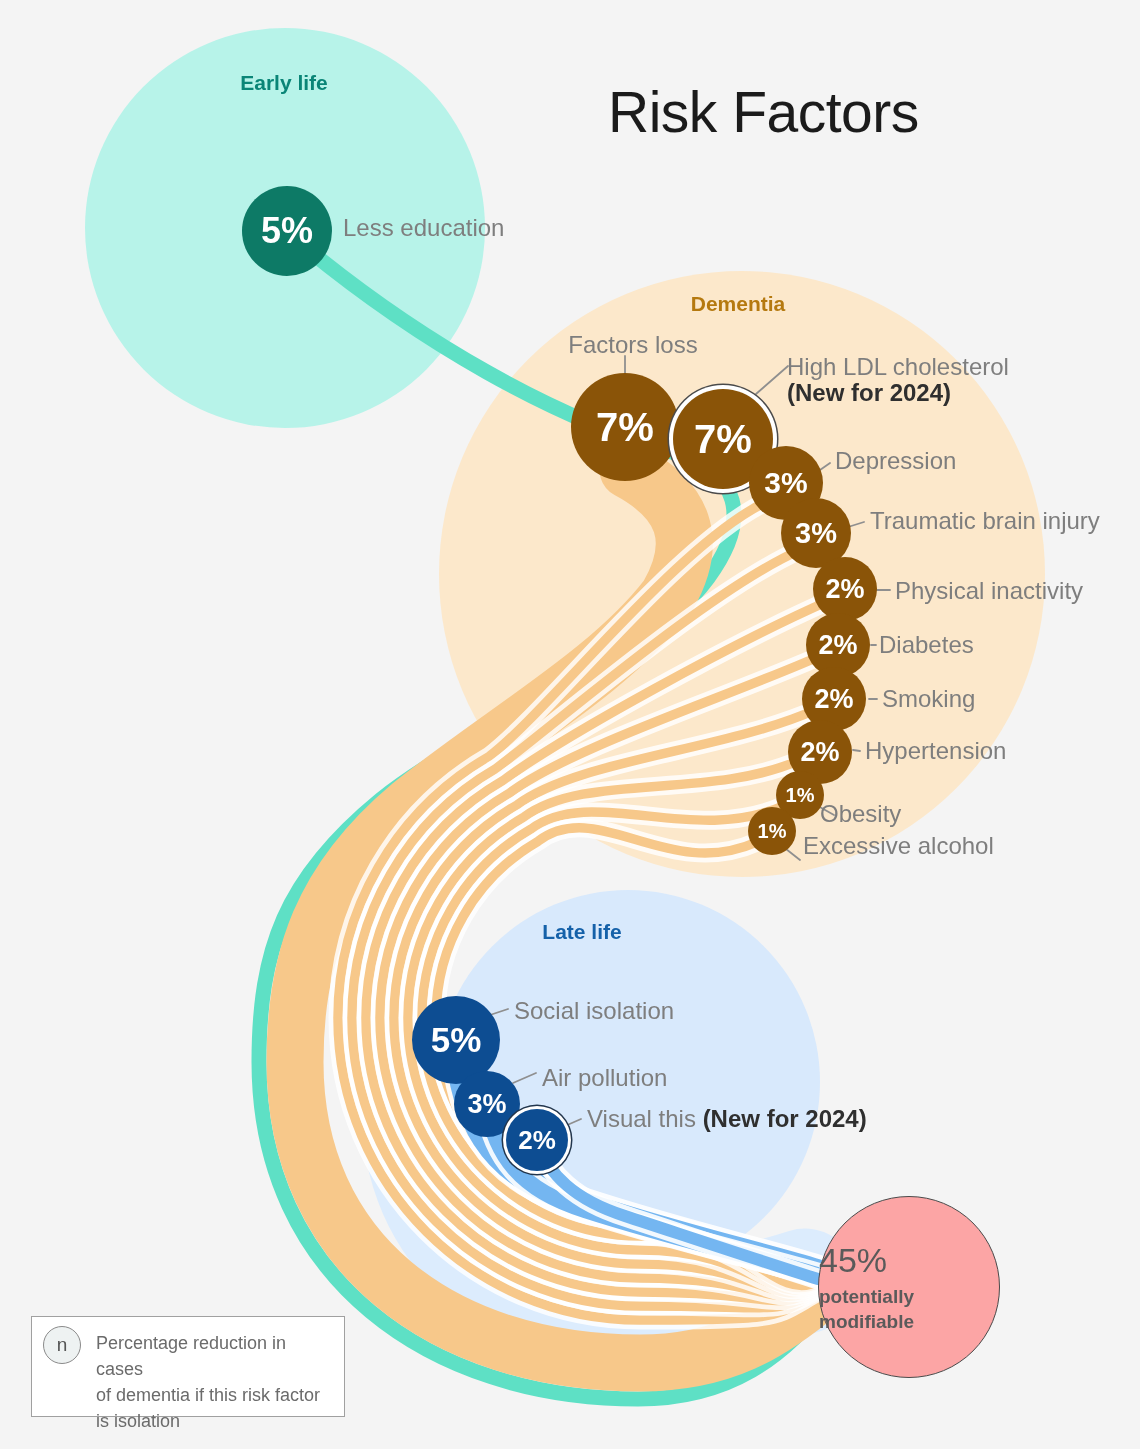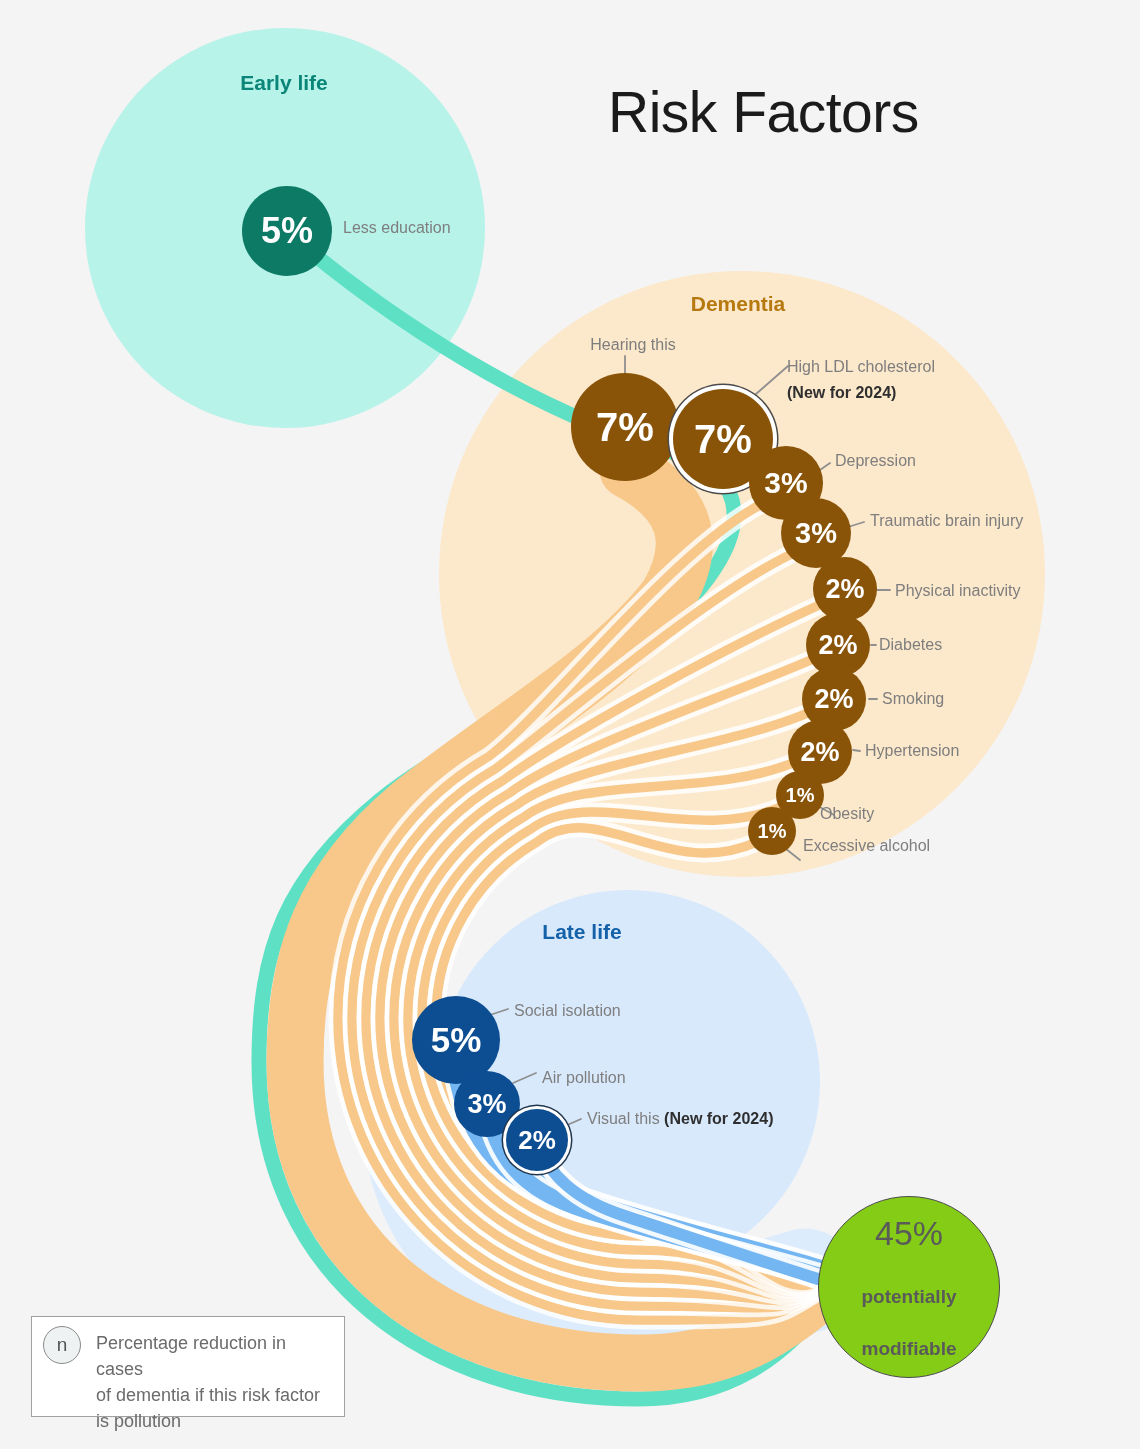--- a/index.html
+++ b/index.html
@@ -16,28 +16,28 @@
   .stage-label.late{left:582px;top:932px;color:#1561a9;}
 
   .bubble{position:absolute;border-radius:50%;display:flex;align-items:center;justify-content:center;
           color:#ffffff;font-weight:700;transform:translate(-50%,-50%);}
   .bubble.brown{background:#8a5408;}
   .bubble.blue{background:#0d4d92;}
   .bubble.tealdark{background:#0d7a66;}
   .bubble.ringed-brown{box-shadow:0 0 0 4px #ffffff,0 0 0 5.5px #4a4a4a;}
   .bubble.ringed-blue{box-shadow:0 0 0 3px #ffffff,0 0 0 4.5px #22364d;}
 
-  .flabel{position:absolute;color:#7e7e7e;font-size:16px;white-space:nowrap;transform:translateY(-50%);}
+  .flabel{position:absolute;color:#7e7e7e;font-size:24px;white-space:nowrap;transform:translateY(-50%);}
   .flabel .badge{color:#2f2f2f;font-weight:700;}
   .flabel.center{transform:translate(-50%,-50%);}
   .flabel.twolines{white-space:normal;line-height:26px;transform:none;}
 
   .total-circle{position:absolute;left:909px;top:1287px;width:180px;height:180px;border-radius:50%;
-          background:#84cc16;border:1.5px solid #4a4a4a;transform:translate(-50%,-50%);
-          display:flex;flex-direction:column;align-items:center;justify-content:center;color:#5a5a5a;gap:27px;}
+          background:#fca5a5;border:1.5px solid #4a4a4a;transform:translate(-50%,-50%);
+          display:flex;flex-direction:column;align-items:flex-start;justify-content:center;color:#5a5a5a;}
   .total-circle .big{font-size:34px;font-weight:400;margin-bottom:4px;}
   .total-circle .small{font-size:19px;font-weight:700;line-height:25px;}
 
   .legend{position:absolute;left:31px;top:1316px;width:314px;height:101px;background:#ffffff;
           border:1.5px solid #a0a0a0;box-sizing:border-box;}
   .legend .sym{position:absolute;left:11px;top:9px;width:38px;height:38px;border-radius:50%;
           background:#eef2f2;border:1.5px solid #8a8a8a;box-sizing:border-box;
           display:flex;align-items:center;justify-content:center;color:#555555;font-size:19px;}
   .legend .txt{position:absolute;left:64px;top:13px;width:242px;color:#6b6b6b;
           font-size:18px;line-height:26px;}
@@ -167,21 +167,21 @@
   <div class="bubble blue" style="left:487px;top:1104px;width:66px;height:66px;font-size:27px;">
     <span>3%</span>
     </div>
 
   <div class="bubble blue ringed-blue" style="left:537px;top:1140px;width:62px;height:62px;font-size:26px;">
     <span>2%</span>
     </div>
 
   <div class="flabel" style="left:343px;top:228px;">Less education</div>
 
-  <div class="flabel center" style="left:633px;top:345px;">Hearing this</div>
+  <div class="flabel center" style="left:633px;top:345px;">Factors loss</div>
 
   <div class="flabel twolines" style="left:787px;top:354px;">
     <div>High LDL cholesterol</div>
     <div class="badge">(New for 2024)</div>
   </div>
 
   <div class="flabel" style="left:835px;top:461px;">Depression</div>
   <div class="flabel" style="left:870px;top:521px;">Traumatic brain injury</div>
   <div class="flabel" style="left:895px;top:591px;">Physical inactivity</div>
   <div class="flabel" style="left:879px;top:645px;">Diabetes</div>
@@ -201,17 +201,17 @@
     <div class="big">45%</div>
     <div class="small">potentially</div>
     <div class="small">modifiable</div>
   </div>
 
   <div class="legend">
     <div class="sym">n</div>
     <div class="txt">
       <div>Percentage reduction in cases</div>
       <div>of dementia if this risk factor</div>
-      <div>is pollution</div>
+      <div>is isolation</div>
     </div>
   </div>
 
 </div>
 
 </body></html>

